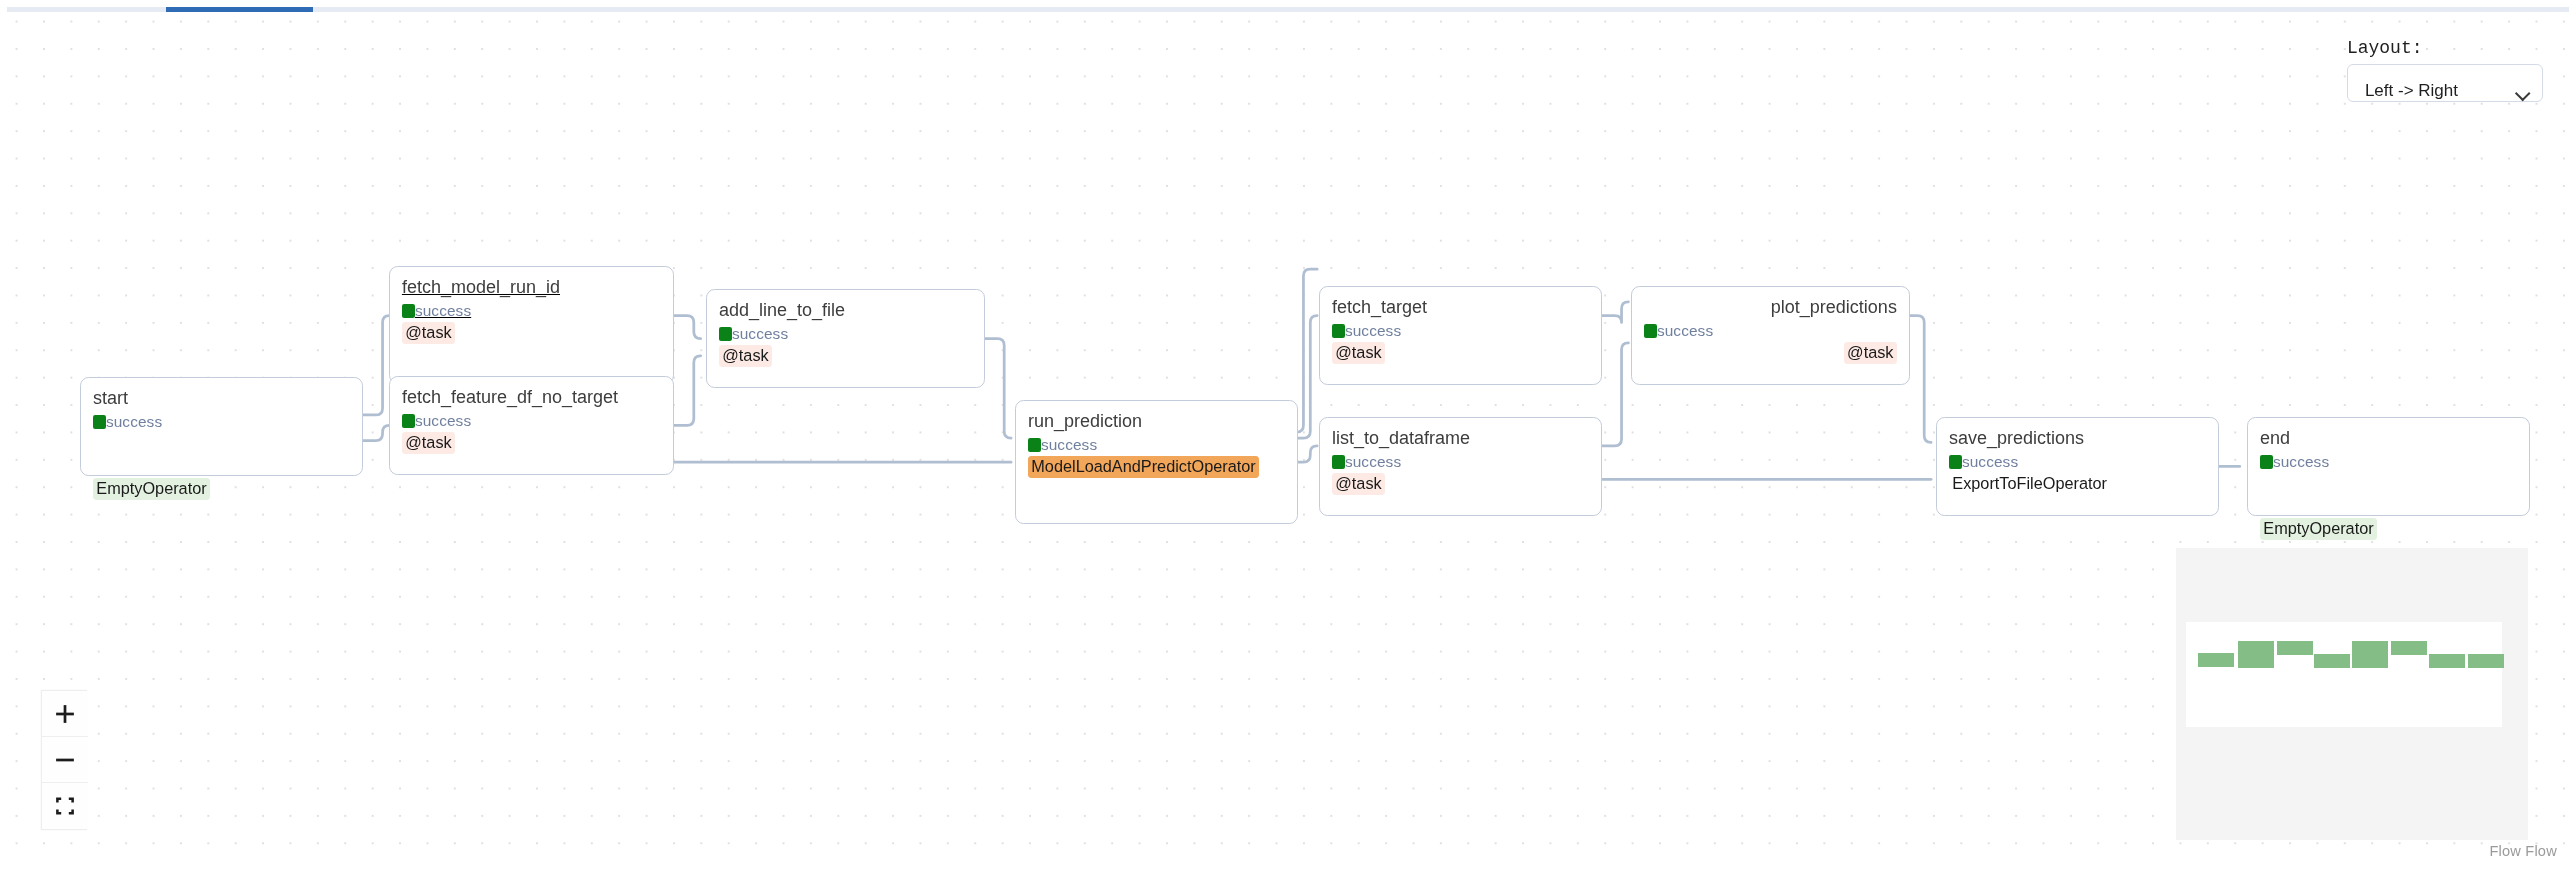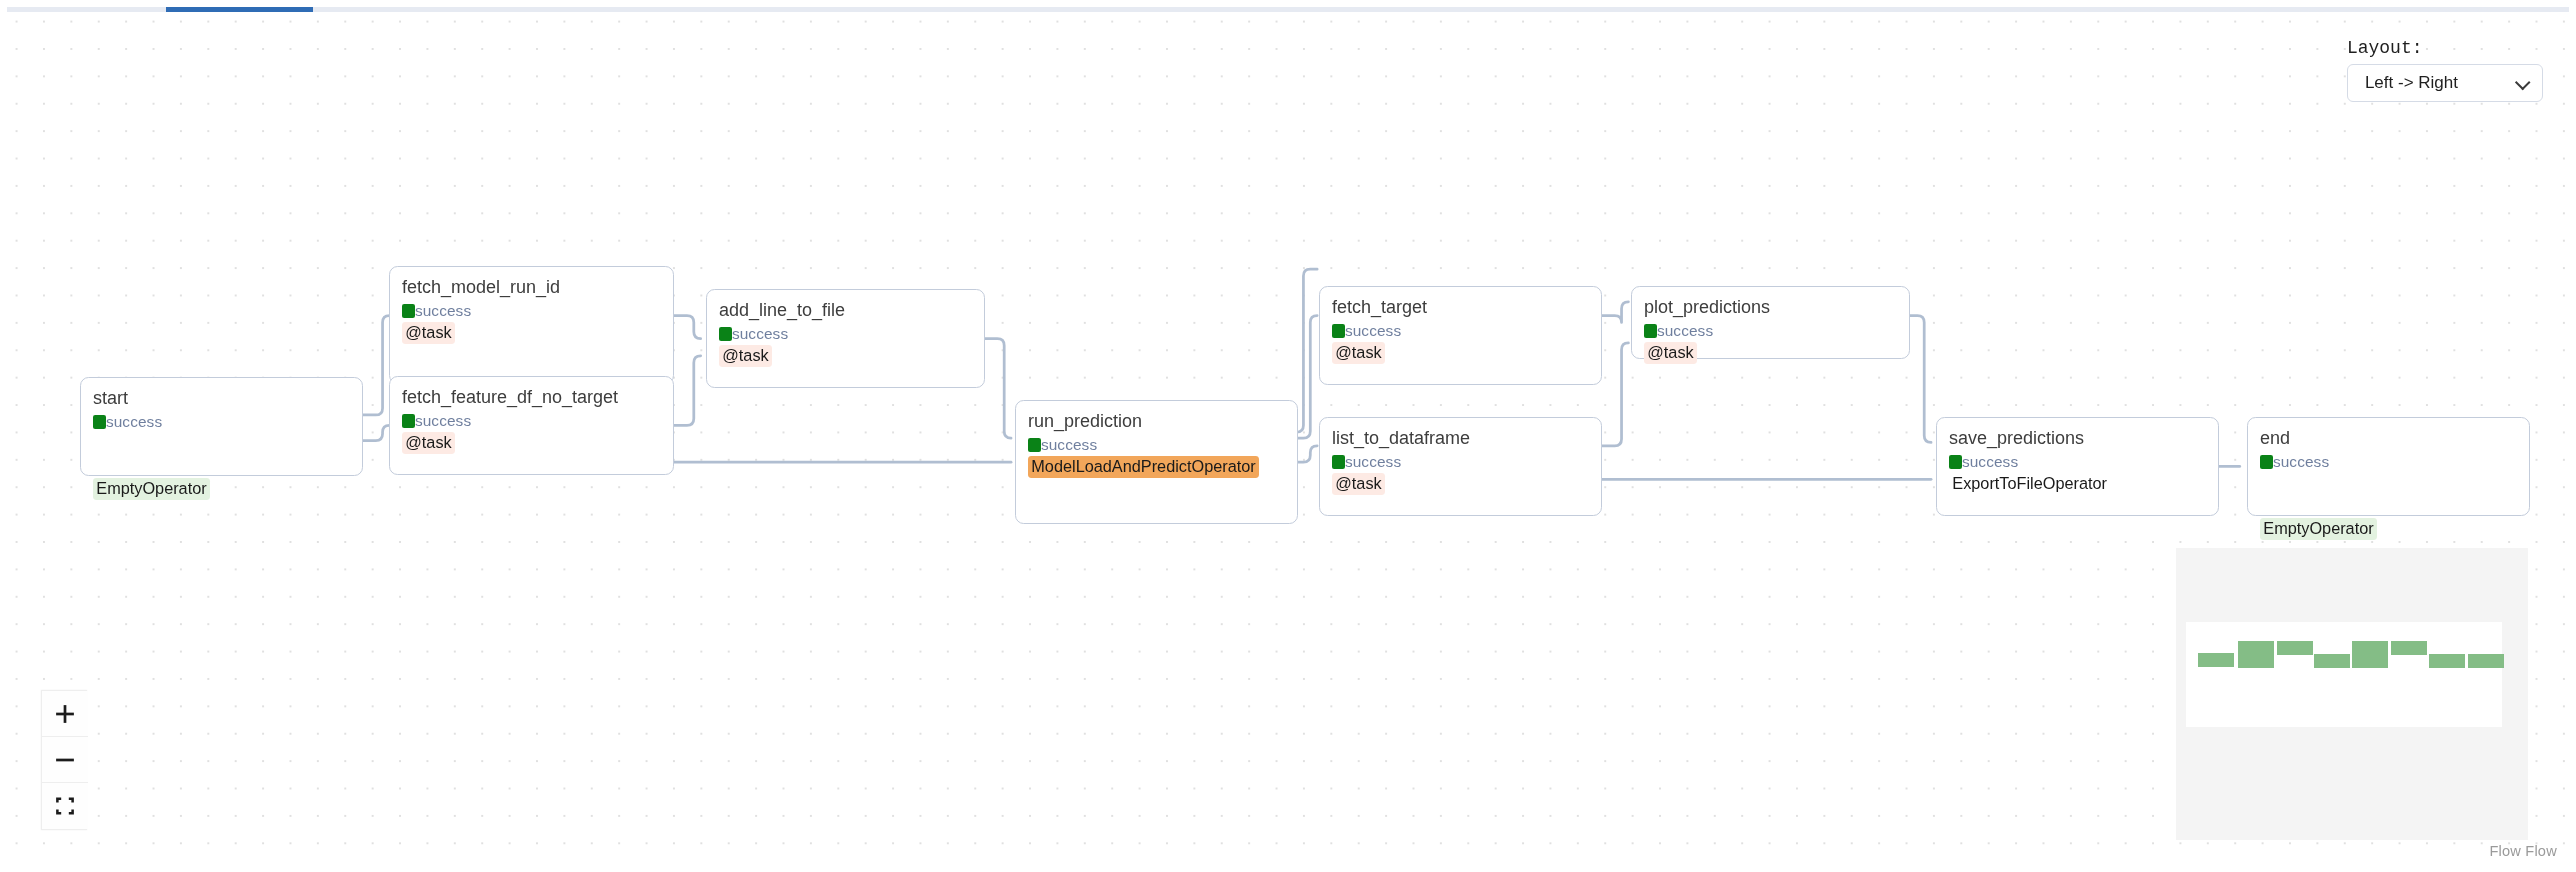--- a/index.html
+++ b/index.html
@@ -121,21 +121,21 @@
     display: block;
     font-family: Liberation Mono, monospace;
   }
   #layout-select {
     width: 196px;
     height: 38px;
     border: 1.3px solid #d5dbe6;
     border-radius: 6px;
     background: #ffffff;
     display: flex;
-    align-items: center;
+    align-items: flex-end;
     justify-content: space-between;
     padding: 0 12px 0 17px;
     cursor: pointer;
   }
   #layout-select-value {
     font-size: 17px;
     color: #1f1f1f;
   }
   .chev {
     width: 13.7px; height: 13.7px;
@@ -231,21 +231,21 @@
 
     <div id="node-layer">
         <div class="node" style="left: 73px; top: 365px; width: 283px; height: 99px; border-color: rgb(195, 204, 219);">
           <div class="node-title">start</div>
           <div class="node-state-row">
             <span class="state-swatch" style="background: rgb(10, 130, 23);"></span>
             <span class="state-label" style="color: rgb(111, 127, 158);">success</span>
           </div>
           <div><span class="node-optype op-green" style="background: rgb(227, 242, 224);">EmptyOperator</span></div>
         </div>
-        <div class="node" style="left: 382px; top: 254px; width: 285px; height: 118px; border-color: rgb(195, 204, 219);">
+        <div class="node" style="left: 382px; top: 254px; width: 285px; height: 118px; border-color: rgb(195, 204, 219); text-decoration: underline;">
           <div class="node-title">fetch_model_run_id</div>
           <div class="node-state-row">
             <span class="state-swatch" style="background: rgb(10, 130, 23);"></span>
             <span class="state-label" style="color: rgb(111, 127, 158);">success</span>
           </div>
           <div><span class="node-optype op-pink" style="background: rgb(253, 234, 228);">@task</span></div>
         </div>
         <div class="node" style="left: 382px; top: 364px; width: 285px; height: 99px; border-color: rgb(195, 204, 219);">
           <div class="node-title">fetch_feature_df_no_target</div>
           <div class="node-state-row">
@@ -279,21 +279,21 @@
           <div><span class="node-optype op-pink" style="background: rgb(253, 234, 228);">@task</span></div>
         </div>
         <div class="node" style="left: 1312px; top: 405px; width: 283px; height: 99px; border-color: rgb(195, 204, 219);">
           <div class="node-title">list_to_dataframe</div>
           <div class="node-state-row">
             <span class="state-swatch" style="background: rgb(10, 130, 23);"></span>
             <span class="state-label" style="color: rgb(111, 127, 158);">success</span>
           </div>
           <div><span class="node-optype op-pink" style="background: rgb(253, 234, 228);">@task</span></div>
         </div>
-        <div class="node" style="left: 1624px; top: 274px; width: 279px; height: 73px; border-color: rgb(195, 204, 219);">
+        <div class="node" style="left: 1624px; top: 274px; width: 279px; height: 99px; border-color: rgb(195, 204, 219); text-align: right;">
           <div class="node-title">plot_predictions</div>
           <div class="node-state-row">
             <span class="state-swatch" style="background: rgb(10, 130, 23);"></span>
             <span class="state-label" style="color: rgb(111, 127, 158);">success</span>
           </div>
           <div><span class="node-optype op-pink" style="background: rgb(253, 234, 228);">@task</span></div>
         </div>
         <div class="node" style="left: 1929px; top: 405px; width: 283px; height: 99px; border-color: rgb(195, 204, 219);">
           <div class="node-title">save_predictions</div>
           <div class="node-state-row">

